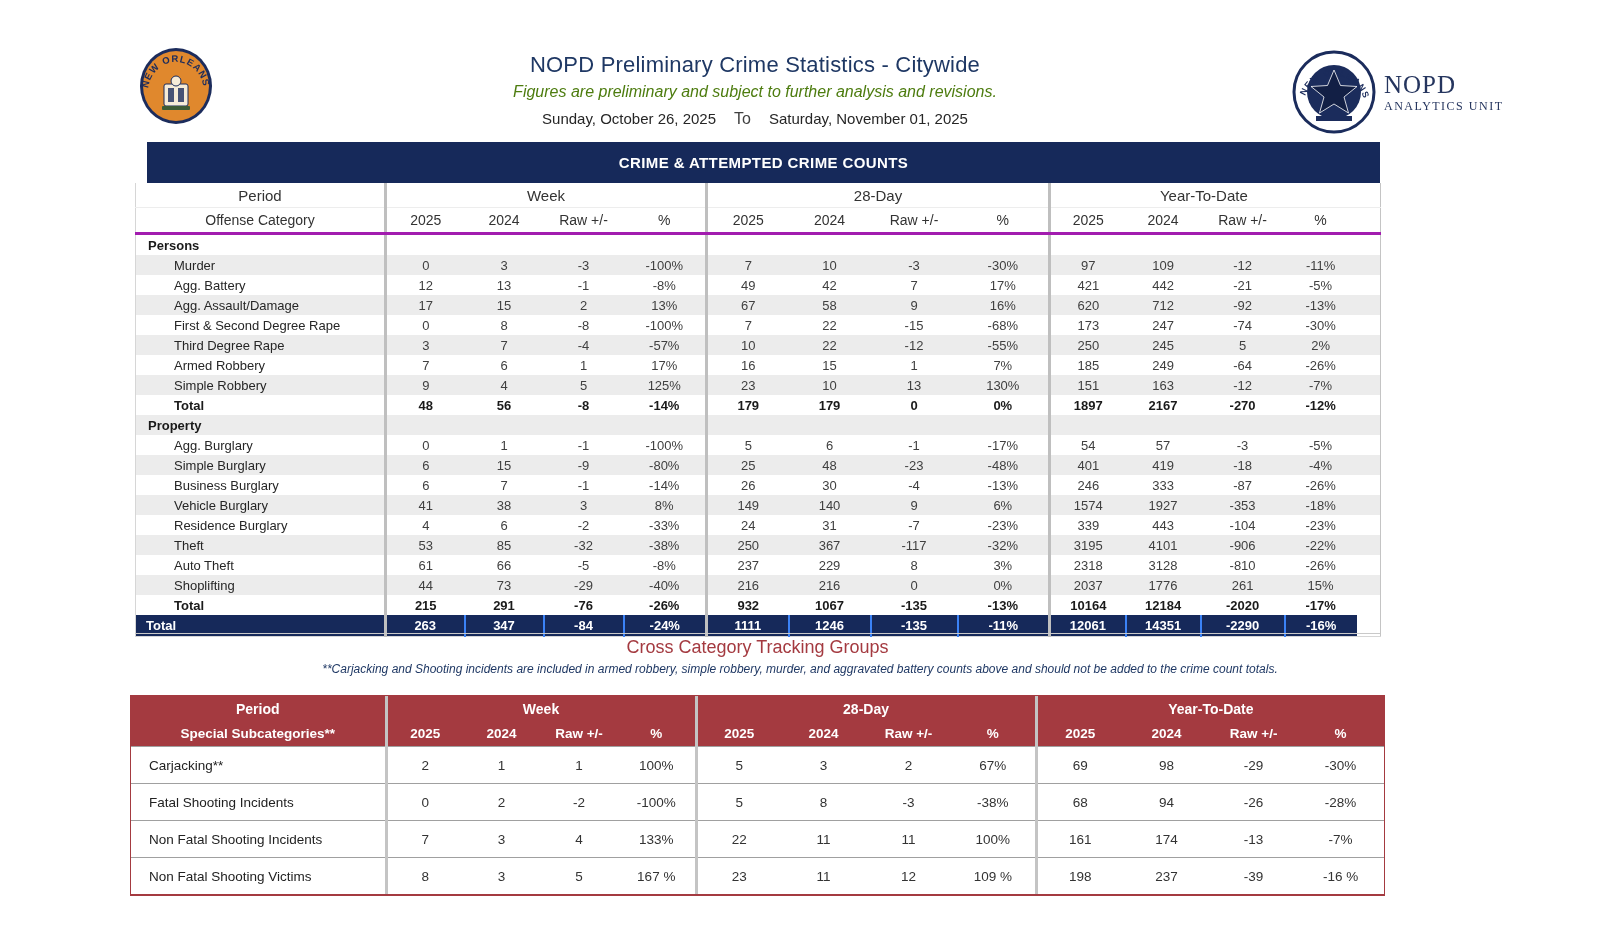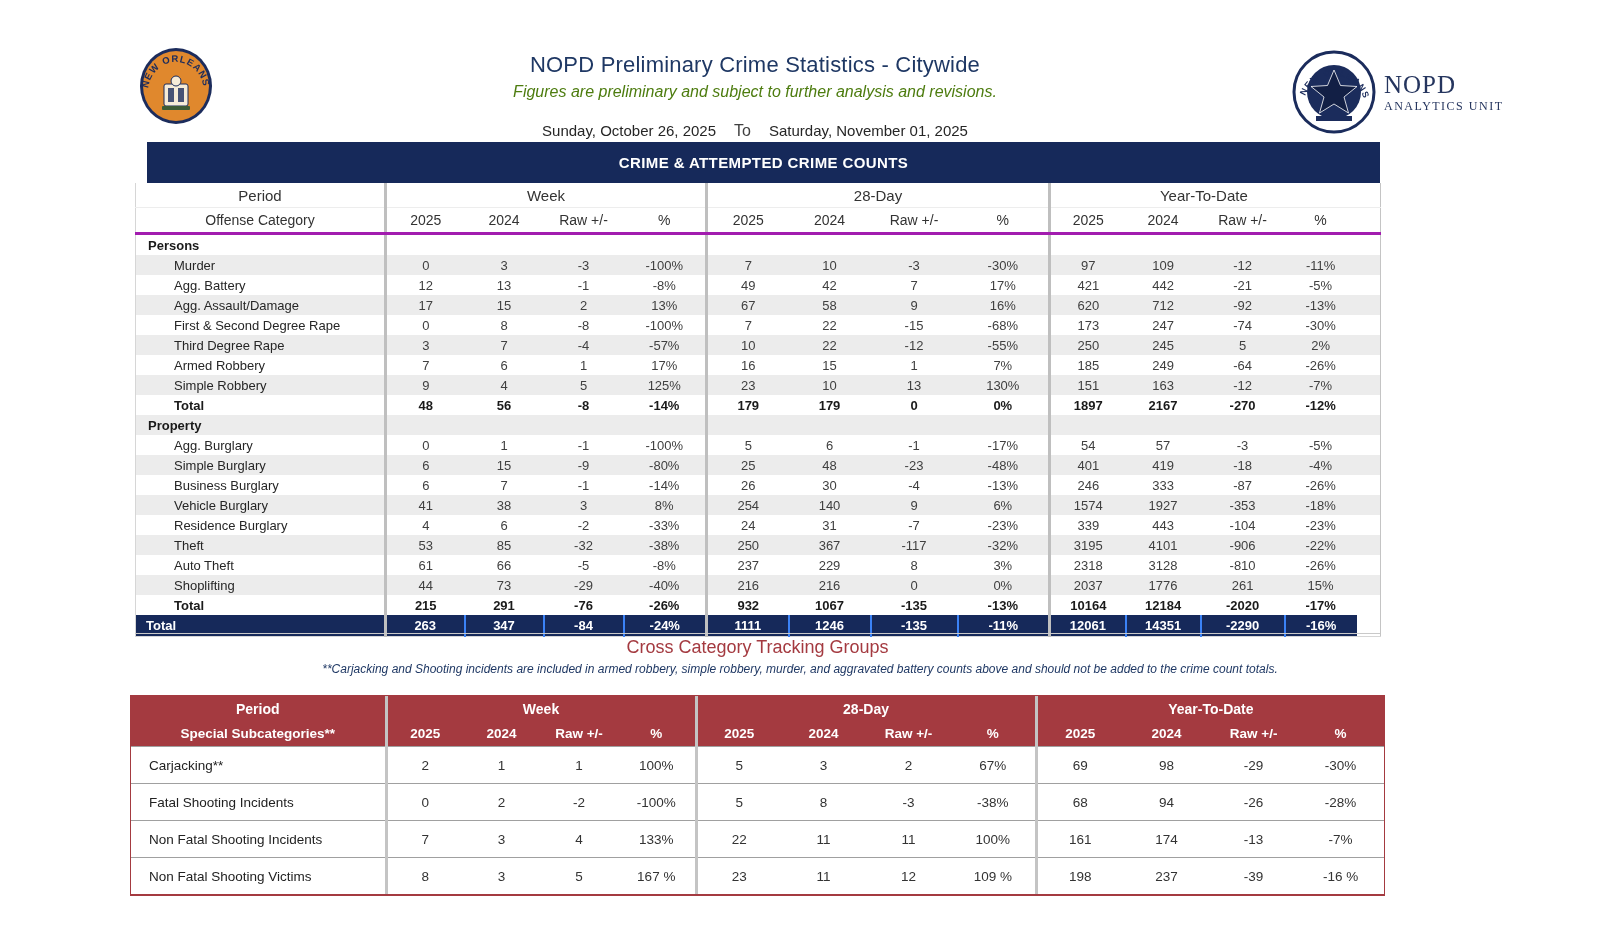--- a/index.html
+++ b/index.html
@@ -6,21 +6,21 @@
   .page {
     position:relative; width:1597px; height:941px; background:#fff;
     font-family:"Liberation Sans", sans-serif; overflow:hidden; color:#333;
   }
 
   
   .badge-left { position:absolute; left:138px; top:46px; }
   .header-center { position:absolute; left:330px; top:52px; width:850px; text-align:center; }
   .report-title { margin:0; font-size:22px; font-weight:400; color:#1F3864; letter-spacing:.2px; }
   .report-subtitle { margin-top:5px; font-size:16px; font-style:italic; color:#4d7c0f; }
-  .date-line { margin-top:21px; font-size:15px; color:#262626; }
+  .date-line { margin-top:9px; font-size:15px; color:#262626; }
   .date-line .to { margin:0 18px; font-size:16px; color:#404040; }
   .logo-right { position:absolute; left:1292px; top:50px; display:flex; align-items:center; gap:8px; }
   .logo-right-text { color:#25355E; font-family:"Liberation Serif", serif; line-height:1.1; }
   .logo-right-name { font-size:25px; letter-spacing:1px; }
   .logo-right-unit { font-size:12px; letter-spacing:1.5px; margin-top:2px; }
 
   
   .crime-wrap { position:absolute; left:135px; top:142px; width:1245px; }
   .crime-titlebar {
     height:41px; background:#16295A; color:#fff; font-size:15px; font-weight:bold;
@@ -373,21 +373,21 @@
             <td class="num">-87</td>
             <td class="num">-26%</td>
             <td class="filler"></td>
           </tr>
           <tr class="striped indent">
             <td class="lbl">Vehicle Burglary</td>
             <td class="num gsep">41</td>
             <td class="num">38</td>
             <td class="num">3</td>
             <td class="num">8%</td>
-            <td class="num gsep">254</td>
+            <td class="num gsep">149</td>
             <td class="num">140</td>
             <td class="num">9</td>
             <td class="num">6%</td>
             <td class="num gsep">1574</td>
             <td class="num">1927</td>
             <td class="num">-353</td>
             <td class="num">-18%</td>
             <td class="filler"></td>
           </tr>
           <tr class="indent">

